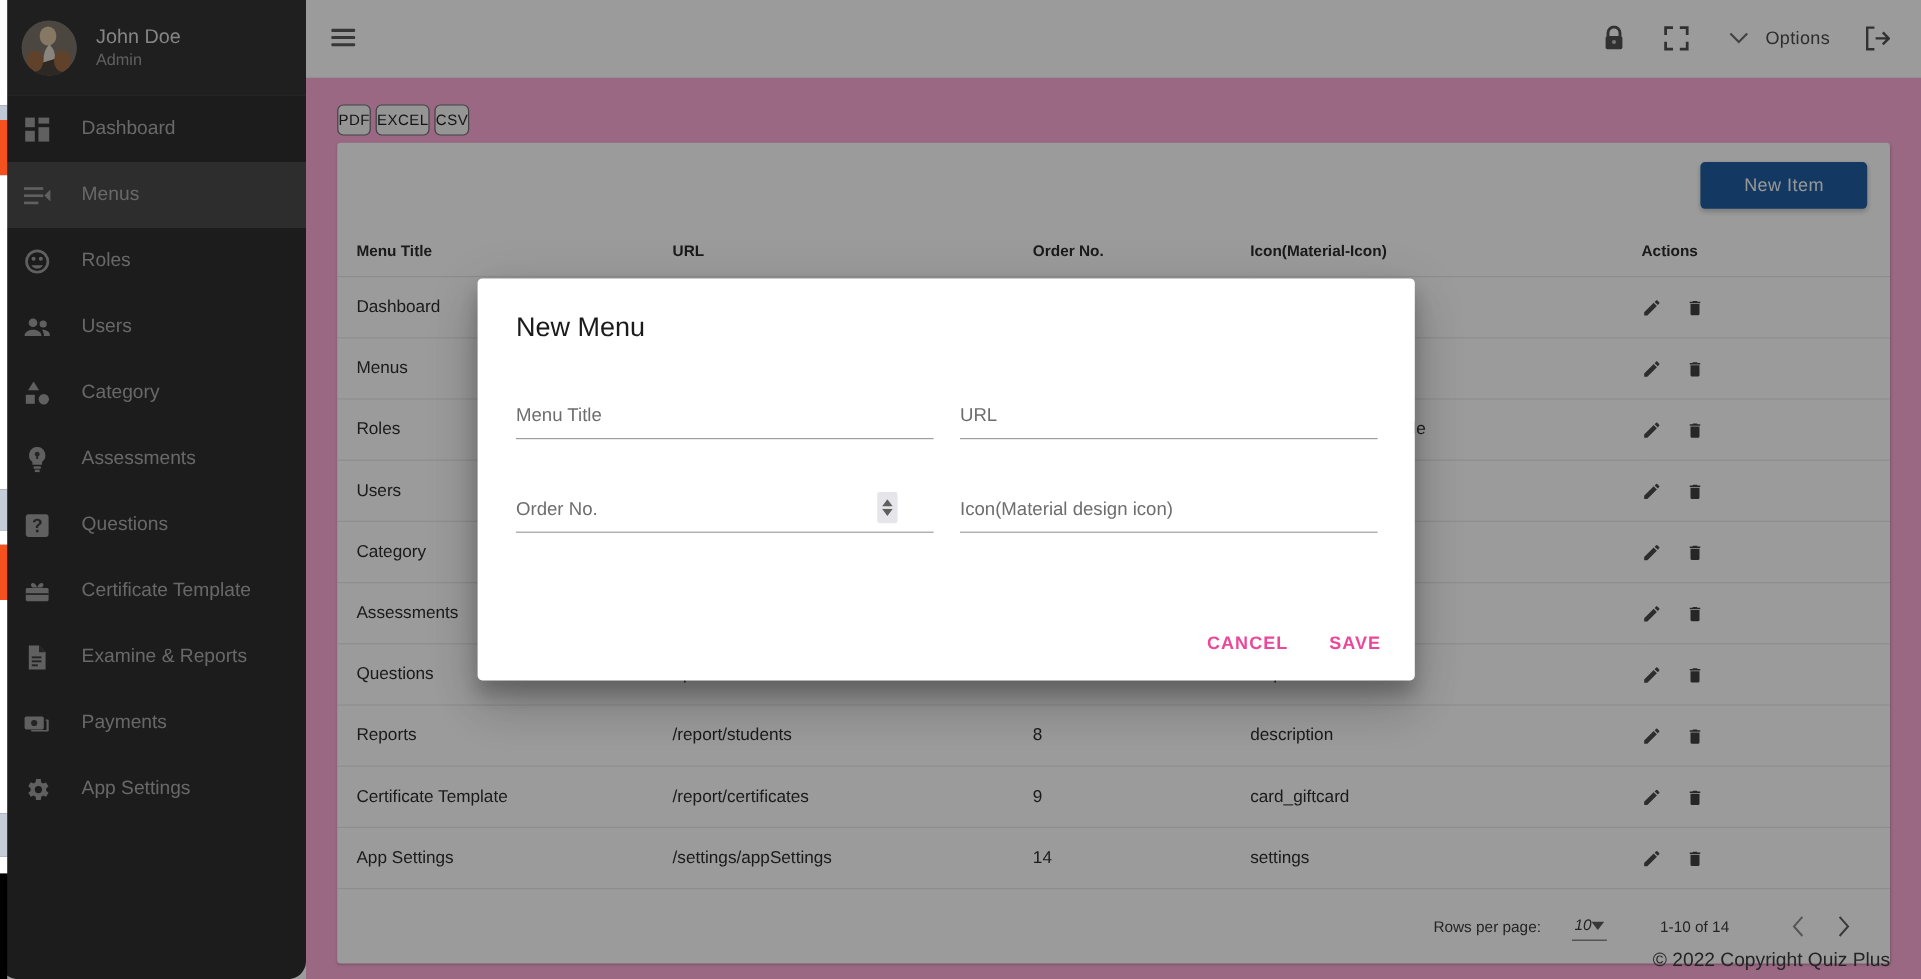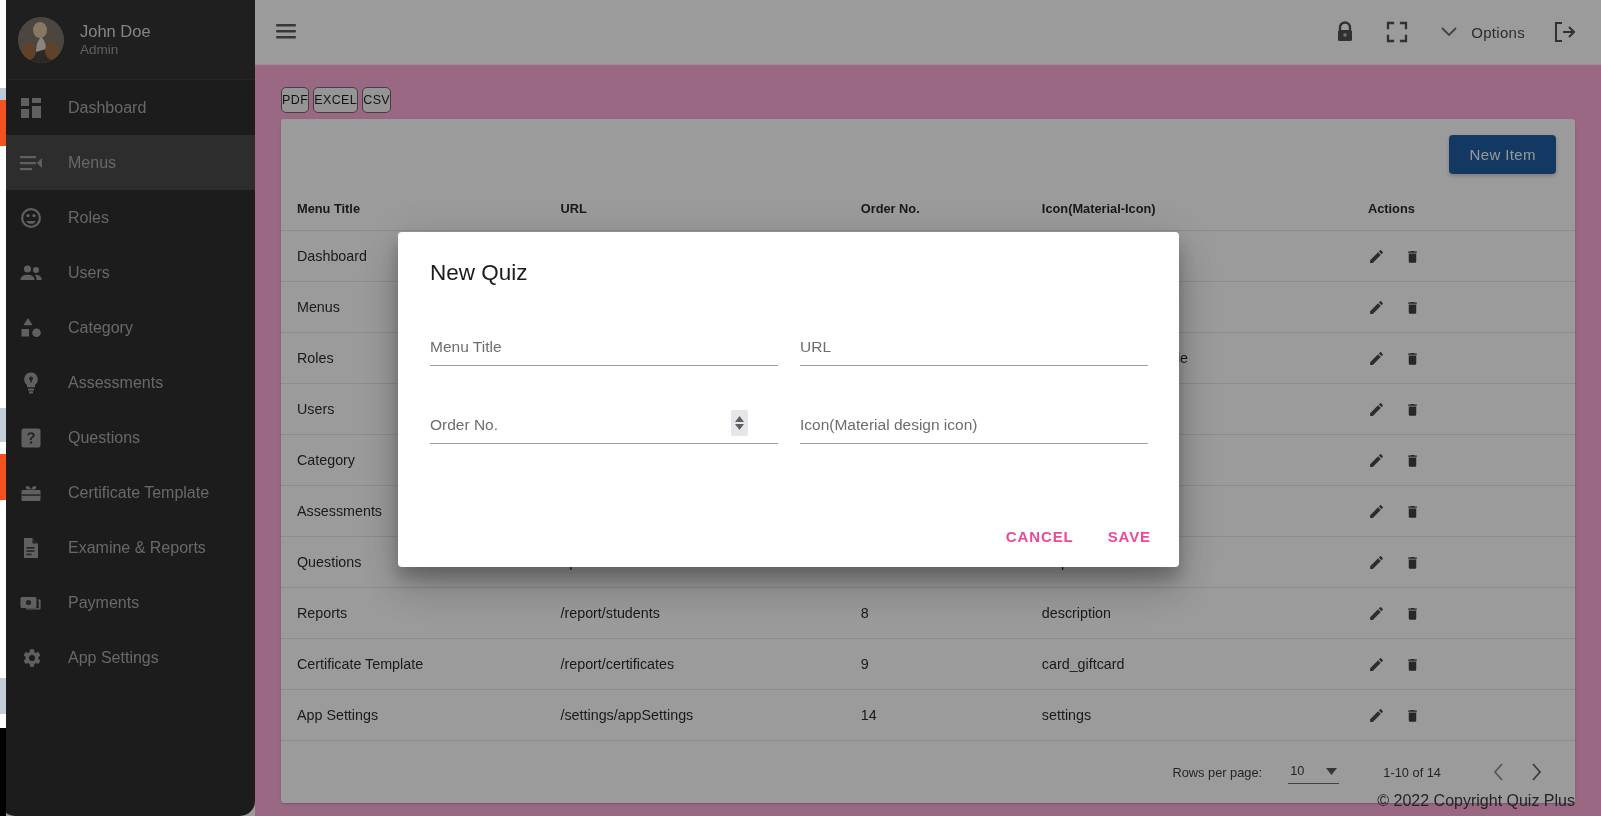--- a/index.html
+++ b/index.html
@@ -88,21 +88,21 @@
     background: #fbfbfb;
     box-shadow: 0 1px 3px rgba(0,0,0,.13), 0 1px 1px rgba(0,0,0,.08);
     border-radius: 3px;
     position: relative;
   }
   .card-head { height: 72px; position: relative; }
   .new-item-btn {
     position: absolute; right: 19px; top: 16px;
     background: #1f5c9e; color: #f3f3f3;
     border: none; border-radius: 4px;
-    padding: 11px 20px; font-size: 15px;
+    padding: 11px 36px; font-size: 15px;
     letter-spacing: .4px; cursor: pointer;
     box-shadow: 0 2px 4px rgba(0,0,0,.2);
     font-family: "Liberation Sans", sans-serif;
   }
 
   table { width: 100%; border-collapse: collapse; }
   th {
     text-align: left; font-size: 12.8px; color: #2a2a2a;
     font-weight: bold; padding: 10px 0 14px 0;
     border-bottom: 1px solid #e2e2e2;
@@ -118,21 +118,21 @@
   th.c5, td.c5 { width: 200px; }
   .row-actions { display: flex; gap: 18px; }
   .act-ico { cursor: pointer; width: 18px; height: 18px; display: inline-flex; align-items:center; justify-content:center; }
 
   .paginator {
     display: flex; align-items: center; justify-content: flex-end;
     gap: 0; height: 62px; padding-right: 20px;
     font-size: 12.8px; color: #3b3b3b;
   }
   .pg-label { margin-right: 26px; }
-  .pg-select { display: flex; align-items: center; gap: 22px; border-bottom: 1px solid #6a6a6a; padding: 3px 2px 5px 2px; cursor: pointer; }
+  .pg-select { display: flex; align-items: center; border-bottom: 1px solid #6a6a6a; padding: 3px 2px 5px 2px; cursor: pointer; font-style: italic; }
   .pg-range { margin-left: 44px; margin-right: 38px; }
   .pg-arrow { width: 38px; height: 38px; display: flex; align-items: center; justify-content: center; cursor: pointer; }
 
   .footer {
     position: absolute; right: 26px; bottom: 6px;
     font-size: 16px; color: #3a3a3a;
   }
 
   
   .scrim {
@@ -614,21 +614,21 @@
         </div>
       </div>
 
       <div class="footer">© 2022 Copyright Quiz Plus</div>
     </div>
   </section>
 
   <div class="scrim"></div>
 
   <div class="dialog">
-    <h2 class="dialog-title">New Quiz</h2>
+    <h2 class="dialog-title">New Menu</h2>
 
     <div class="form-grid">
       <div class="field">
         <input type="text" placeholder="Menu Title" style="">
       </div>
       <div class="field">
         <input type="text" placeholder="URL" style="">
       </div>
       <div class="field">
         <input type="text" placeholder="Order No." style="">

